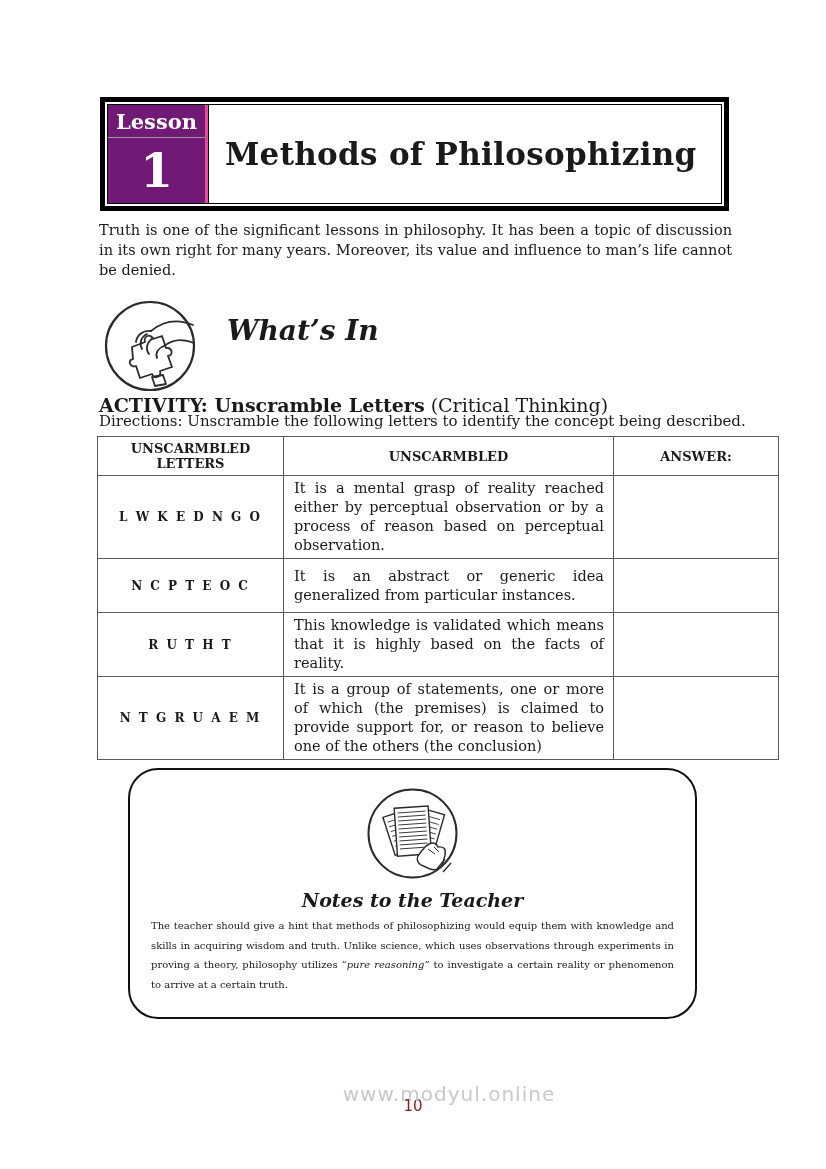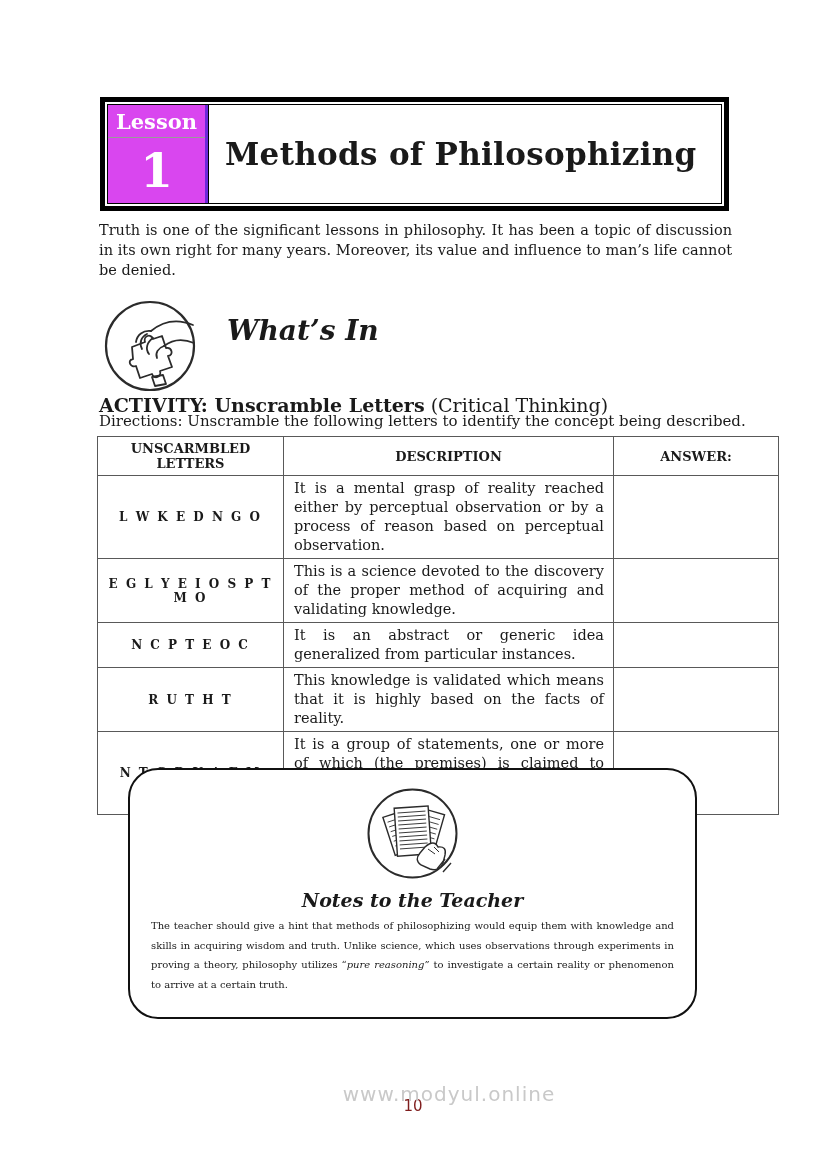--- a/index.html
+++ b/index.html
@@ -10,22 +10,22 @@
 
   
   .lesson-header {
     position:absolute; left:100px; top:97px; width:629px; height:114px;
     border:5px solid #000; padding:2px; box-sizing:border-box; background:#fff;
   }
   .lesson-header-inner {
     border:1px solid #000; height:100%; display:flex; box-sizing:border-box;
   }
   .lesson-cell {
-    width:100px; background:#d946ef; color:#fff; display:flex; flex-direction:column;
-    text-align:center; box-sizing:border-box; border-right:3px solid #6d28d9;
+    width:100px; background:#701a75; color:#fff; display:flex; flex-direction:column;
+    text-align:center; box-sizing:border-box; border-right:3px solid #ec4899;
   }
   .lesson-label {
     font-weight:bold; font-size:21px; padding:4px 0 3px; border-bottom:1px solid #9a9a9a;
   }
   .lesson-number {
     flex:1; display:flex; align-items:center; justify-content:center;
     font-weight:bold; font-size:47px; line-height:1;
   }
   .title-cell {
     flex:1; border-left:1px solid #000; display:flex; align-items:center;
@@ -134,33 +134,28 @@
 
   <table class="unscramble-table">
     <colgroup>
       <col class="col-letters">
         <col class="col-desc">
         <col class="col-answer">
     </colgroup>
     <thead>
       <tr>
         <th>UNSCARMBLED LETTERS</th>
-        <th>DESCRIPTION</th>
+        <th>UNSCARMBLED</th>
         <th>ANSWER:</th>
       </tr>
     </thead>
     <tbody>
       <tr>
         <td class="letters">L W K E D N G O</td>
         <td class="desc">It is a mental grasp of reality reached either by perceptual observation or by a process of reason based on perceptual observation.</td>
-        <td class="answer"></td>
-      </tr>
-      <tr>
-        <td class="letters">E G L Y E I O S P T M O</td>
-        <td class="desc">This is a science devoted to the discovery of the proper method of acquiring and validating knowledge.</td>
         <td class="answer"></td>
       </tr>
       <tr>
         <td class="letters">N C P T E O C</td>
         <td class="desc">It is an abstract or generic idea generalized from particular instances.</td>
         <td class="answer"></td>
       </tr>
       <tr>
         <td class="letters">R U T H T</td>
         <td class="desc">This knowledge is validated which means that it is highly based on the facts of reality.</td>

